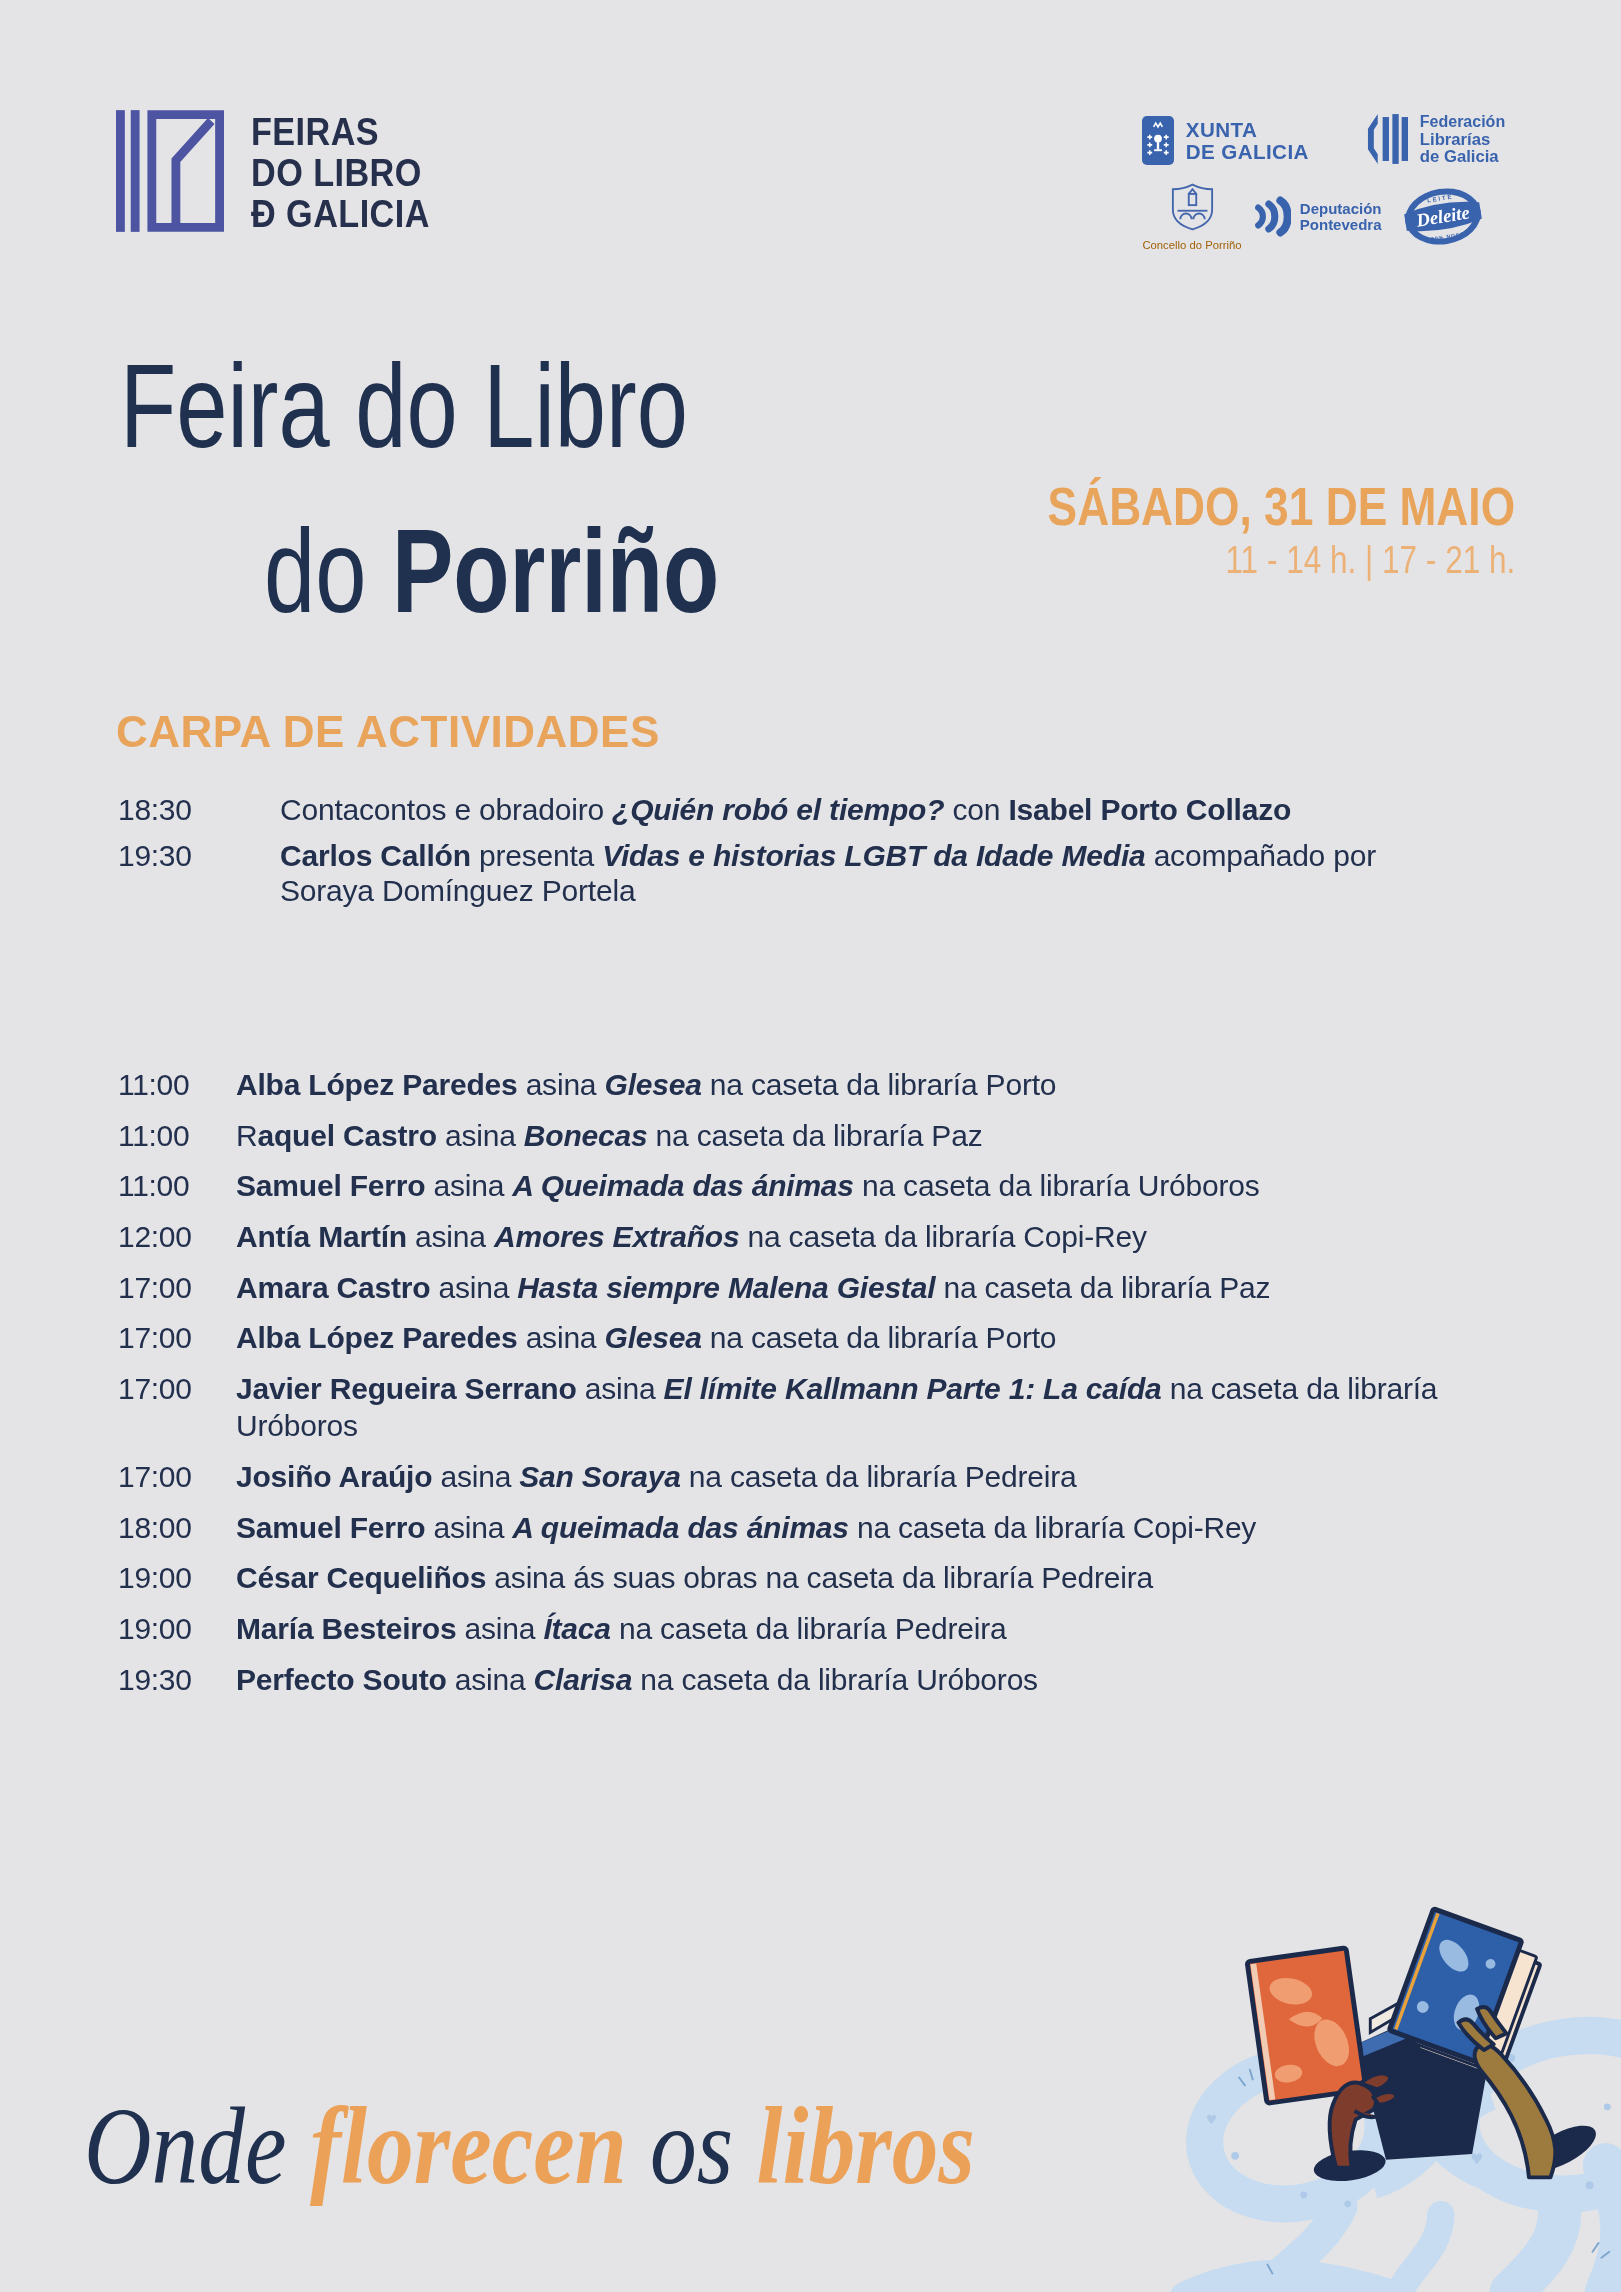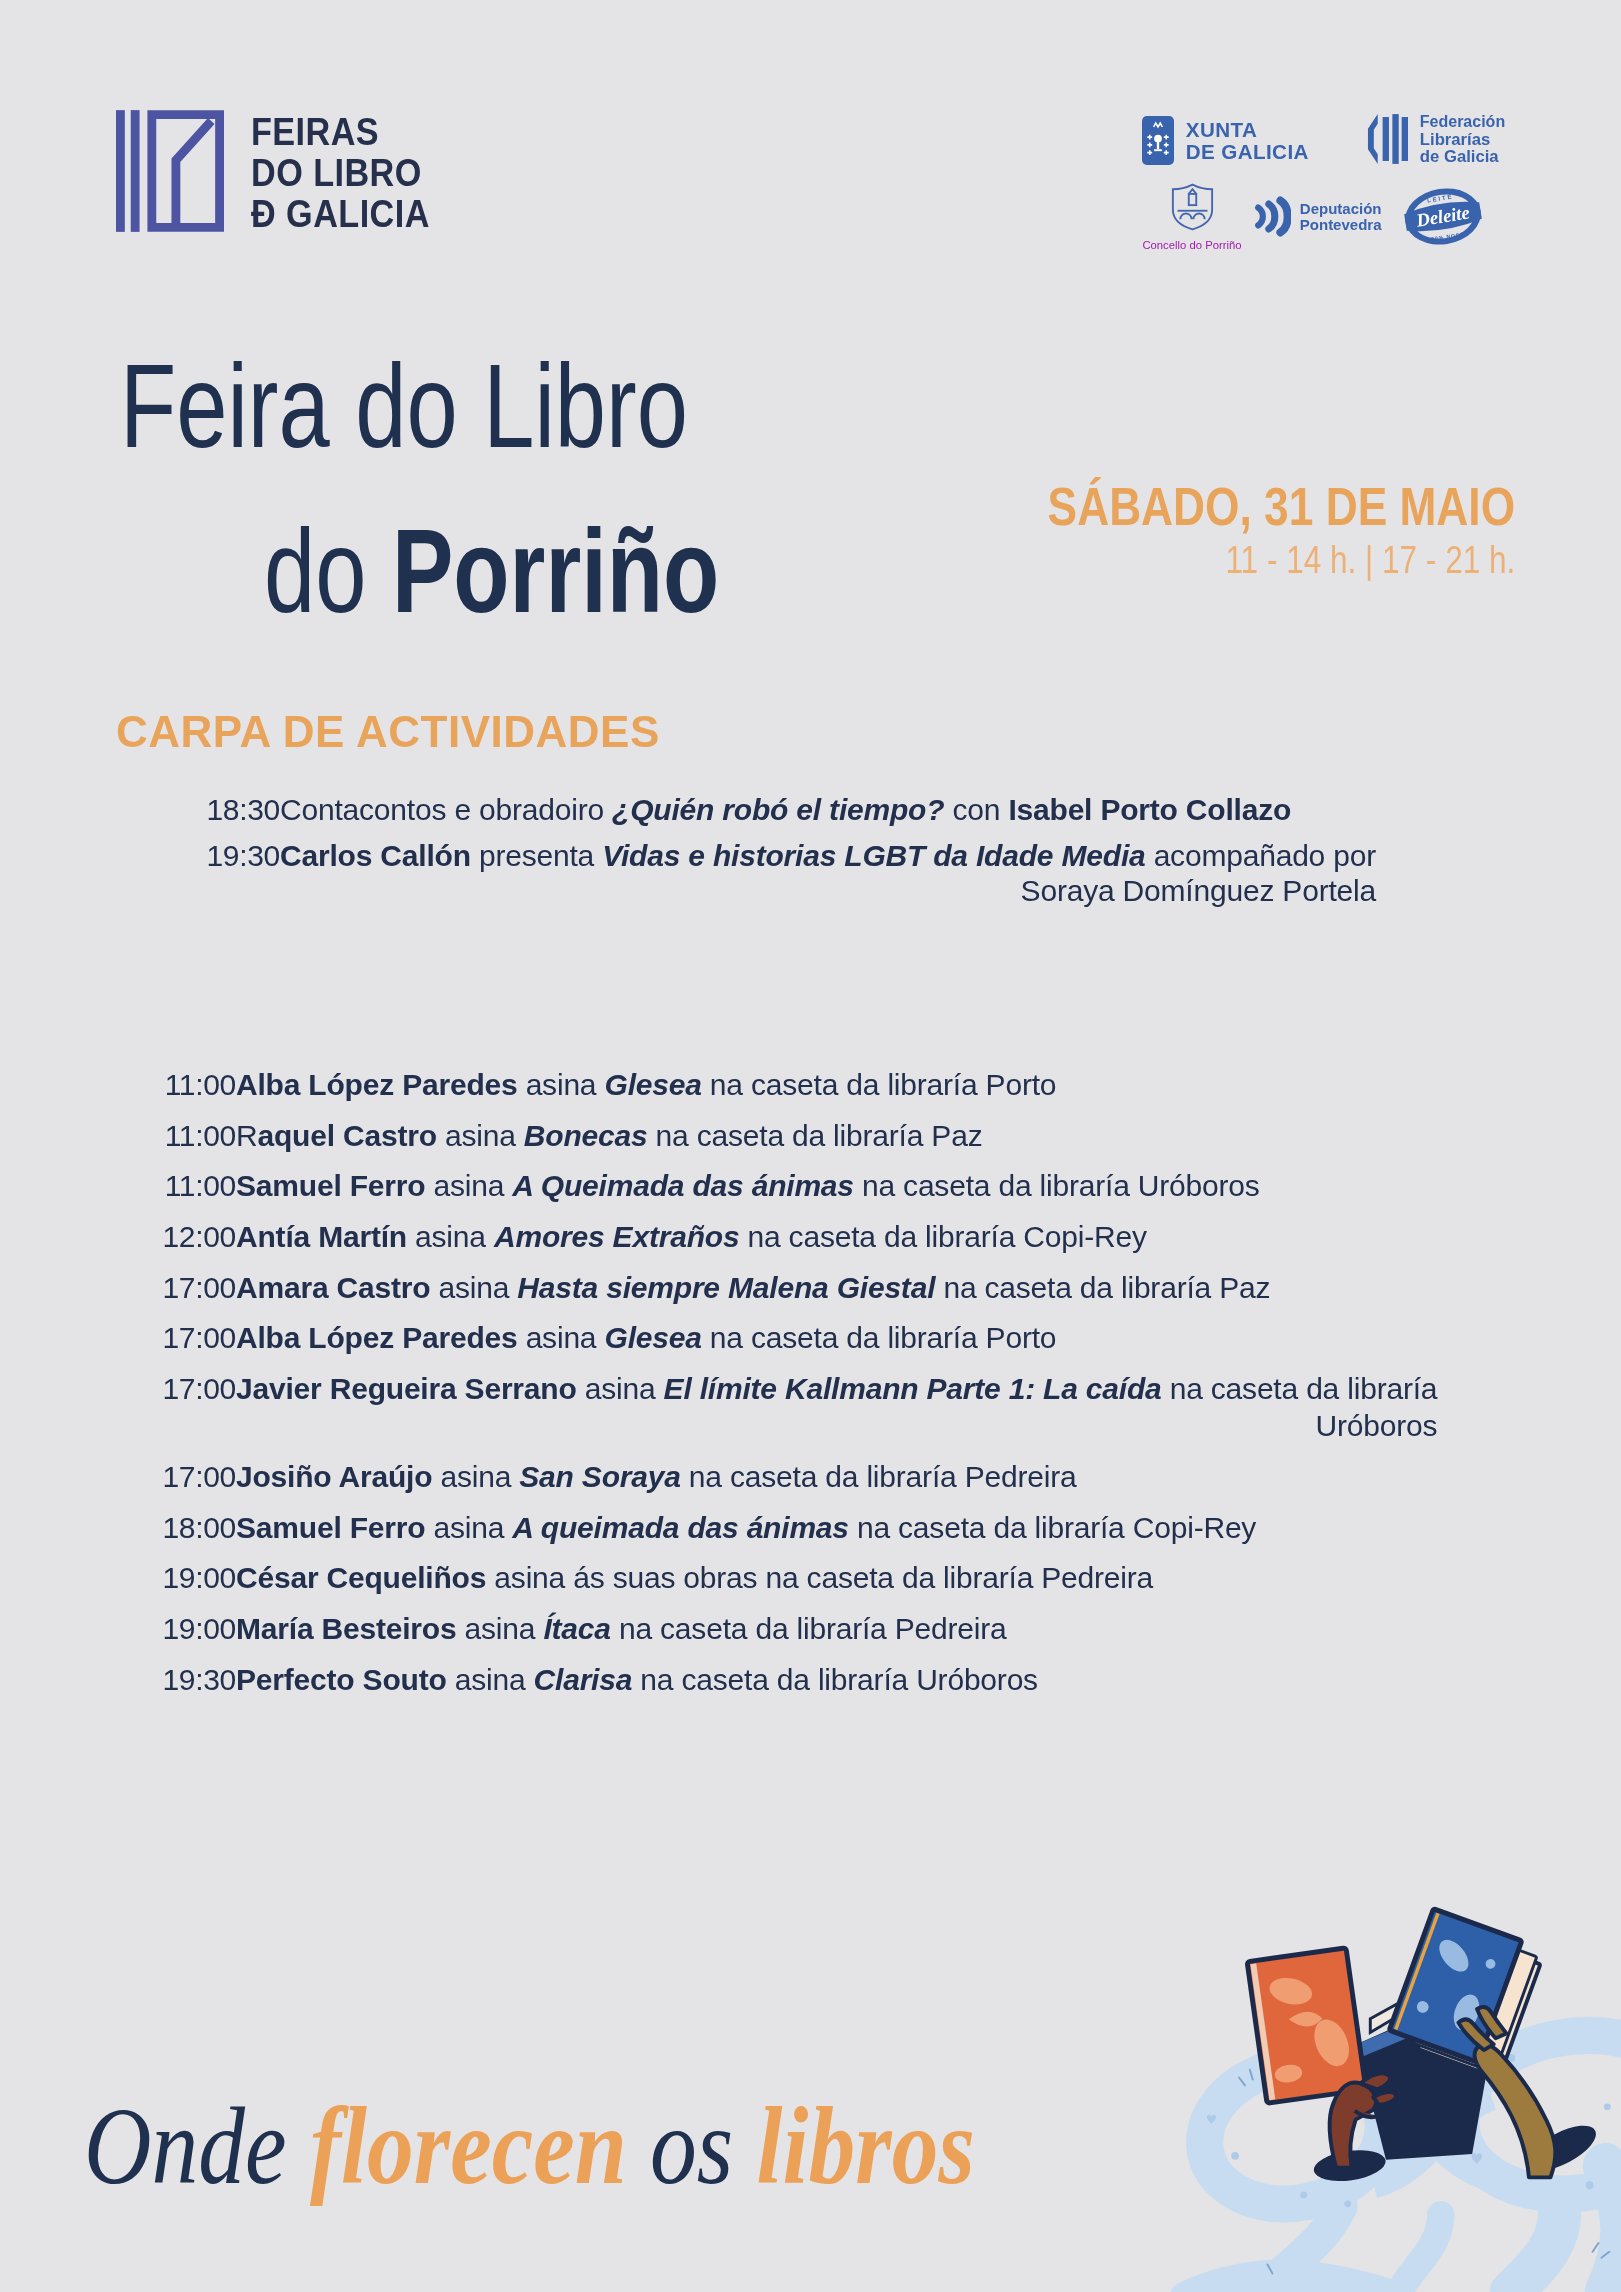--- a/index.html
+++ b/index.html
@@ -16,21 +16,21 @@
     letter-spacing:0.5px; color:#26304c; transform:scaleX(.9); transform-origin:0 0; white-space:nowrap;}
   
   .partner{position:absolute; color:#3a63ae;}
   .xunta{left:1142px; top:116px; display:flex; gap:11.8px; align-items:center;}
   .xunta-flag{width:32px; height:49px; background:#3a63ae; border-radius:4.9px; position:relative; flex:none;}
   .xunta-text{font-weight:700; font-size:20.6px; line-height:21.6px; letter-spacing:0.4px; white-space:nowrap;}
   .federacion{left:1366px; top:113px; display:flex; gap:11.8px;}
   .fed-text{font-size:16.7px; line-height:17.6px; white-space:nowrap;}
   .fed-l1{font-weight:700; font-size:16px;}
   .fed-l2,.fed-l3{font-weight:700;}
-  .concello{left:1139px; top:182px; width:106px; text-align:center; color:#a21caf;}
+  .concello{left:1139px; top:182px; width:106px; text-align:center; color:#a16207;}
   .concello-label{font-size:11.3px; margin-top:2.9px; white-space:nowrap;}
   .deputacion{left:1252px; top:196px; display:flex; gap:8.8px; align-items:center;}
   .dep-text{font-weight:700; font-size:15px; line-height:16px; white-space:nowrap;}
   .deleite{left:1402px; top:185px;}
   
   .title{position:absolute; left:120px; top:324px; font-size:118px; line-height:165px;
     color:#20304f; white-space:nowrap;}
   .title-line{display:inline-block; transform:scaleX(.78); transform-origin:0 0;}
   .title b{font-weight:700;}
   .date{position:absolute; right:106px; top:477px; text-align:right; color:#e9a45c;}
@@ -39,21 +39,21 @@
   .date-l2{font-weight:400; font-size:38px; line-height:43px; margin-top:2.9px; color:#ecb177;
     display:inline-block; transform:scaleX(.83); transform-origin:100% 50%; white-space:nowrap;}
   
   .section-heading{position:absolute; margin:0; font-size:44px; font-weight:800;
     color:#e9a45c; letter-spacing:0.5px; white-space:nowrap;}
   .heading-carpa{left:116px; top:707px;}
   .heading-casetas{left:116px; top:976px;}
   .events{position:absolute; left:118px;}
   .events-carpa{top:792px;}
   .events-casetas{top:1066px;}
-  .event-row{display:flex; align-items:flex-start;text-align:right;}
+  .event-row{display:flex; align-items:flex-start;}
   .events-carpa .event-row{margin-bottom:10.8px;}
   .events-casetas .event-row{margin-bottom:13.7px;}
   .event-time{flex:none; font-size:30px; letter-spacing:-0.3px;}
   .events-carpa .event-time{width:162px;}
   .events-casetas .event-time{width:118px;}
   .event-text{font-size:30px; letter-spacing:-0.2px;}
   .events-carpa .event-line{line-height:35px; white-space:nowrap;}
   .events-carpa .event-time{line-height:35px;}
   .events-casetas .event-line{line-height:37px; white-space:nowrap;}
   .events-casetas .event-time{line-height:37px;}

